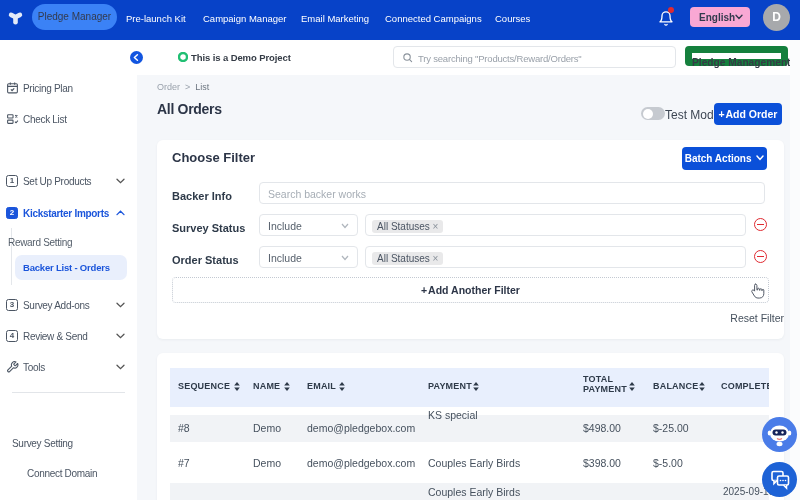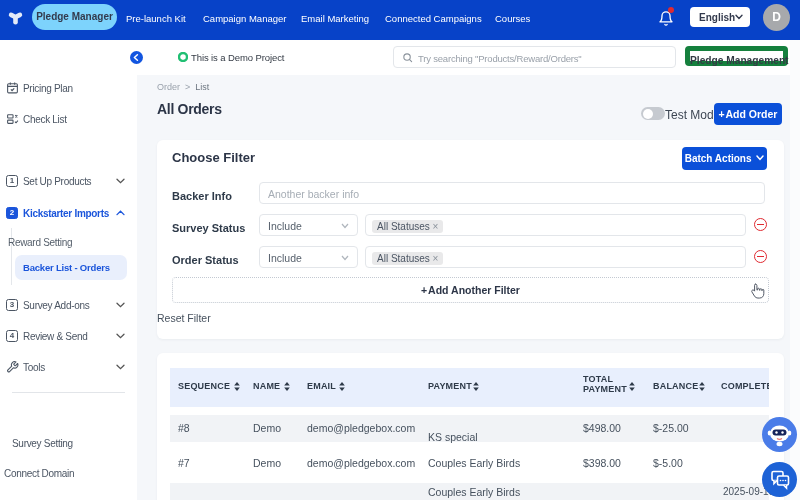--- a/index.html
+++ b/index.html
@@ -3,22 +3,22 @@
 <meta charset="utf-8">
 <style>
   * { margin:0; padding:0; box-sizing:border-box; }
   html,body { width:800px; height:500px; overflow:hidden; }
   body { font-family:"Liberation Sans", sans-serif; position:relative; background:#fff; }
   .abs { position:absolute; }
 
   
   #topnav { left:0; top:0; width:800px; height:40px; background:#0742c8; }
   .navitem { position:absolute; top:13px; color:#fff; font-size:9.5px; font-weight:500; letter-spacing:0; white-space:nowrap; }
-  #pill { position:absolute; left:32px; top:4px; width:85px; height:26px; background:#7dd3fc; border-radius:13px;
-          color:#333a4d; font-size:10px; font-weight:700; text-align:center; line-height:26px; white-space:nowrap; }
+  #pill { position:absolute; left:32px; top:4px; width:85px; height:26px; background:#3b82f6; border-radius:13px;
+          color:#333a4d; font-size:10px; font-weight:400; text-align:center; line-height:26px; white-space:nowrap; }
 
   
   #sidebar { left:0; top:40px; width:137px; height:460px; background:#fff; }
   .sitem { position:absolute; left:0; width:137px; height:20px; }
   .sicon { position:absolute; left:6px; top:50%; transform:translateY(-50%); }
   .stext { position:absolute; left:23px; top:50%; transform:translateY(-50%); font-size:10px; color:#4b5563; white-space:nowrap; letter-spacing:-0.3px; }
   .schev { position:absolute; right:12px; top:50%; transform:translateY(-50%); }
   .numsq { width:12px; height:12px; border:1.2px solid #4b5563; border-radius:2.5px; font-size:8px; font-weight:700;
            color:#4b5563; text-align:center; line-height:10px; }
   .numsq.act { background:#1b55db; border-color:#1b55db; color:#fff; }
@@ -65,46 +65,46 @@
   <div class="navitem" style="left:301px">Email Marketing</div>
   <div class="navitem" style="left:385px">Connected Campaigns</div>
   <div class="navitem" style="left:495px">Courses</div>
 
   <svg class="abs" style="left:658px;top:10px" width="16" height="17" viewBox="0 0 24 24" fill="none" stroke="#fff" stroke-width="2" stroke-linecap="round" stroke-linejoin="round">
     <path d="M18 8A6 6 0 0 0 6 8c0 7-3 9-3 9h18s-3-2-3-9"></path>
     <path d="M13.73 21a2 2 0 0 1-3.46 0"></path>
   </svg>
   <div class="abs" style="left:668px;top:7px;width:6px;height:6px;border-radius:50%;background:#e02a31"></div>
 
-  <div class="abs" style="left:690px;top:7px;width:60px;height:20px;background:#ffffff;border-radius:4px;white-space:nowrap;">
+  <div class="abs" style="left:690px;top:7px;width:60px;height:20px;background:#f9a8d4;border-radius:4px;white-space:nowrap;">
     <span style="position:absolute;left:9px;top:4.5px;font-size:10px;font-weight:700;color:#333a4d">English</span>
     <svg class="abs" style="right:7px;top:7px" width="8" height="6" viewBox="0 0 8 6" fill="none" stroke="#333a4d" stroke-width="1.4" stroke-linecap="round">
         <path d="M1 1.2 L4 4.4 L7 1.2"></path>
       </svg>
   </div>
 
   <div class="abs" style="left:763px;top:4px;width:27px;height:27px;border-radius:50%;background:#a7a9ac;color:#fff;font-size:12px;font-weight:700;text-align:center;line-height:27px">D</div>
 </div>
 
 <div id="subhead" class="abs">
   <svg class="abs" style="left:41px;top:12px" width="10" height="10" viewBox="0 0 10 10">
     <circle cx="5" cy="5" r="4" fill="none" stroke="#21bf73" stroke-width="2.4"></circle>
     <path d="M3.6 3.4 l1.5 1 1.4-1 -0.2 1.7 1 1.3 -1.6 .3 -.7 1.4 -.8-1.3 -1.6-.2 1-1.4z" fill="#fff"></path>
   </svg>
-  <div class="abs" style="left:54px;top:12px;font-size:9.5px;font-weight:400;color:#343b45;letter-spacing:-0.1px">This is a Demo Project</div>
+  <div class="abs" style="left:54px;top:12px;font-size:9.5px;font-weight:700;color:#343b45;letter-spacing:-0.1px">This is a Demo Project</div>
 
   <div class="abs inp" style="left:256px;top:6px;width:283px;height:22px;">
     <svg class="abs" style="left:8px;top:5px" width="11" height="11" viewBox="0 0 24 24" fill="none" stroke="#8a929b" stroke-width="2.4" stroke-linecap="round">
         <circle cx="11" cy="11" r="7"></circle>
         <path d="M21 21l-4.35-4.35"></path>
       </svg>
     <span style="position:absolute;left:24px;top:6px;font-size:9.5px;color:#9aa1aa;letter-spacing:-0.2px">Try searching "Products/Reward/Orders"</span>
   </div>
 
-  <div class="abs" style="left:548px;top:6px;width:103px;height:20px;border:5px solid #15803d;border-radius:4px;background:#fff;">
+  <div class="abs" style="left:548px;top:6px;width:103px;height:20px;border:7px solid #15803d;border-radius:4px;background:#fff;">
     <span style="position:absolute;left:0;right:0;top:4px;text-align:center;font-size:10.2px;font-weight:700;color:#343b45;white-space:nowrap">Pledge Management</span>
   </div>
 </div>
 
 <div class="abs" style="left:130px;top:51px;width:13px;height:13px;border-radius:50%;background:#1255e0;z-index:5">
   <svg class="abs" style="left:3.2px;top:3px" width="6" height="7" viewBox="0 0 6 7" fill="none" stroke="#fff" stroke-width="1.5" stroke-linecap="round" stroke-linejoin="round">
       <path d="M4.4 0.8 L1.4 3.5 L4.4 6.2"></path>
     </svg>
 </div>
 
@@ -180,21 +180,21 @@
     <span class="stext">Tools</span>
     <svg class="schev" width="9" height="6" viewBox="0 0 9 6" fill="none" stroke="#555" stroke-width="1.3" stroke-linecap="round">
         <path d="M1 1.2 L4.5 4.6 L8 1.2"></path>
       </svg>
   </div>
   <div class="abs" style="left:12px;top:352px;width:113px;height:1px;background:#e2e5e9"></div>
   <div class="sitem" style="top:393px">
       <span class="stext" style="left:12px">Survey Setting</span>
     </div>
   <div class="sitem" style="top:423px">
-      <span class="stext" style="left:4px">Connect Domain</span>
+      <span class="stext" style="left:27px">Connect Domain</span>
     </div>
 </div>
 
 <div id="content" class="abs">
 
   <div class="abs" style="left:20px;top:7px;font-size:9px;color:#9aa2ac">Order&nbsp;&nbsp;&gt;&nbsp;&nbsp;<span style="color:#6d7680">List</span></div>
   <div class="abs" style="left:20px;top:26px;font-size:14px;font-weight:700;color:#2c3547;letter-spacing:-0.3px">All Orders</div>
 
   <div class="abs" style="left:504px;top:32px;width:24px;height:13px;border-radius:7px;background:#c6cad0">
     <div style="position:absolute;left:1.5px;top:1.5px;width:10px;height:10px;border-radius:50%;background:#fff"></div>
@@ -203,21 +203,21 @@
   <div class="abs btn-blue" style="left:577px;top:28px;width:68px;height:22px;font-size:10.5px;line-height:22px">+ Add Order</div>
 
   <div class="card" style="top:65px;height:199px;">
     <div class="abs" style="left:15px;top:10px;font-size:13px;font-weight:700;color:#2c3547">Choose Filter</div>
     <div class="abs btn-blue" style="left:525px;top:7px;width:85px;height:23px;font-size:10px;line-height:23px">Batch Actions <svg style="vertical-align:1px;margin-left:2px" width="8" height="6" viewBox="0 0 8 6" fill="none" stroke="#fff" stroke-width="1.5" stroke-linecap="round">
           <path d="M1 1 L4 4.4 L7 1"></path>
         </svg></div>
 
     <div class="flabel" style="top:50px">Backer Info</div>
     <div class="abs inp" style="left:102px;top:42px;width:506px;height:22px">
-      <span style="position:absolute;left:8px;top:5px;font-size:10.5px;color:#a6adb5">Another backer info</span>
+      <span style="position:absolute;left:8px;top:5px;font-size:10.5px;color:#a6adb5">Search backer works</span>
     </div>
 
     <div class="flabel" style="top:82px">Survey Status</div>
     <div class="abs inp" style="left:102px;top:74px;width:99px;height:22px">
       <span style="position:absolute;left:8px;top:5px;font-size:10.5px;color:#555f6b">Include</span>
       <svg class="abs" style="right:8px;top:8px" width="8" height="6" viewBox="0 0 8 6" fill="none" stroke="#b0b6bd" stroke-width="1.2">
           <path d="M1 1 L4 4.5 L7 1"></path>
         </svg>
     </div>
     <div class="abs inp" style="left:208px;top:74px;width:381px;height:22px">
@@ -234,21 +234,21 @@
     </div>
     <div class="abs inp" style="left:208px;top:106px;width:381px;height:22px">
       <span class="chip">All Statuses <span style="color:#8a929b">×</span></span>
     </div>
     <div class="minus" style="left:597px;top:110px"></div>
 
     <div class="abs" style="left:15px;top:137px;width:597px;height:26px;border:1px dotted #c3c9d2;border-radius:4px;">
       <span style="position:absolute;left:0;right:0;top:6px;text-align:center;font-size:10.5px;font-weight:700;color:#2c3547">+ Add Another Filter</span>
     </div>
 
-    <div class="abs" style="left:0;width:627px;top:172px;text-align:left;font-size:10.5px;color:#46515e">Reset Filter</div>
+    <div class="abs" style="left:0;width:627px;top:172px;text-align:right;font-size:10.5px;color:#46515e">Reset Filter</div>
   </div>
 
   <svg class="abs" style="left:613px;top:208px;z-index:9" width="15" height="17" viewBox="0 0 14 16">
     <path d="M5.2 1.1 c.75 0 1.25.55 1.25 1.3 v4.1 c0 .2.15.3.3.3 .15 0 .3-.1.3-.3 v-.9 c0-.9 1.7-.9 1.7 0 v1.1 c0 .2.15.3.3.3 .15 0 .3-.1.3-.3 v-.7 c0-.85 1.6-.85 1.6 0 v1 c0 .2.13.3.28.3 .15 0 .27-.1.27-.3 v-.4 c0-.8 1.45-.8 1.45.05 v3.4 c0 2.3-1.5 4.1-3.9 4.1 h-1.6 c-1.35 0-2.6-.7-3.3-1.85 l-2.4-3.9 c-.4-.65-.15-1.45.55-1.75 .5-.2 1.05-.05 1.4.35 l.55.65 v-5.5 c0-.75.5-1.3 1.25-1.3z" fill="#fff" stroke="#4a5260" stroke-width="0.9" stroke-linejoin="round"></path>
   </svg>
 
   <div class="card" style="top:278px;height:147px;border-radius:6px 6px 0 0;overflow:hidden;">
     <div class="abs" style="left:13px;top:15px;right:15px;height:39px;background:#e8effd"></div>
 
     <div class="th" style="left:21px;top:28px">SEQUENCE</div>
@@ -281,21 +281,21 @@
       <svg class="sort" style="left:542px;top:29px" width="6" height="9" viewBox="0 0 6 9">
         <path d="M3 0 L5.8 3.4 H0.2z" fill="#2e3a49"></path>
         <path d="M3 9 L0.2 5.6 H5.8z" fill="#2e3a49"></path>
       </svg>
 
     <div class="abs" style="left:612px;top:10px;width:15px;height:48px;background:#fff"></div>
     <div class="abs" style="left:13px;top:62px;width:599px;height:27px;background:#f1f3f6"></div>
     <div class="td" style="left:21px;top:69px">#8</div>
     <div class="td" style="left:96px;top:69px">Demo</div>
     <div class="td" style="left:150px;top:69px">demo@pledgebox.com</div>
-    <div class="td" style="left:271px;top:78px">KS special</div>
+    <div class="td" style="left:271px;top:56px">KS special</div>
     <div class="td" style="left:426px;top:69px">$498.00</div>
     <div class="td" style="left:496px;top:69px">$-25.00</div>
 
     <div class="td" style="left:21px;top:104px">#7</div>
     <div class="td" style="left:96px;top:104px">Demo</div>
     <div class="td" style="left:150px;top:104px">demo@pledgebox.com</div>
     <div class="td" style="left:271px;top:104px">Couples Early Birds</div>
     <div class="td" style="left:426px;top:104px">$398.00</div>
     <div class="td" style="left:496px;top:104px">$-5.00</div>
 

